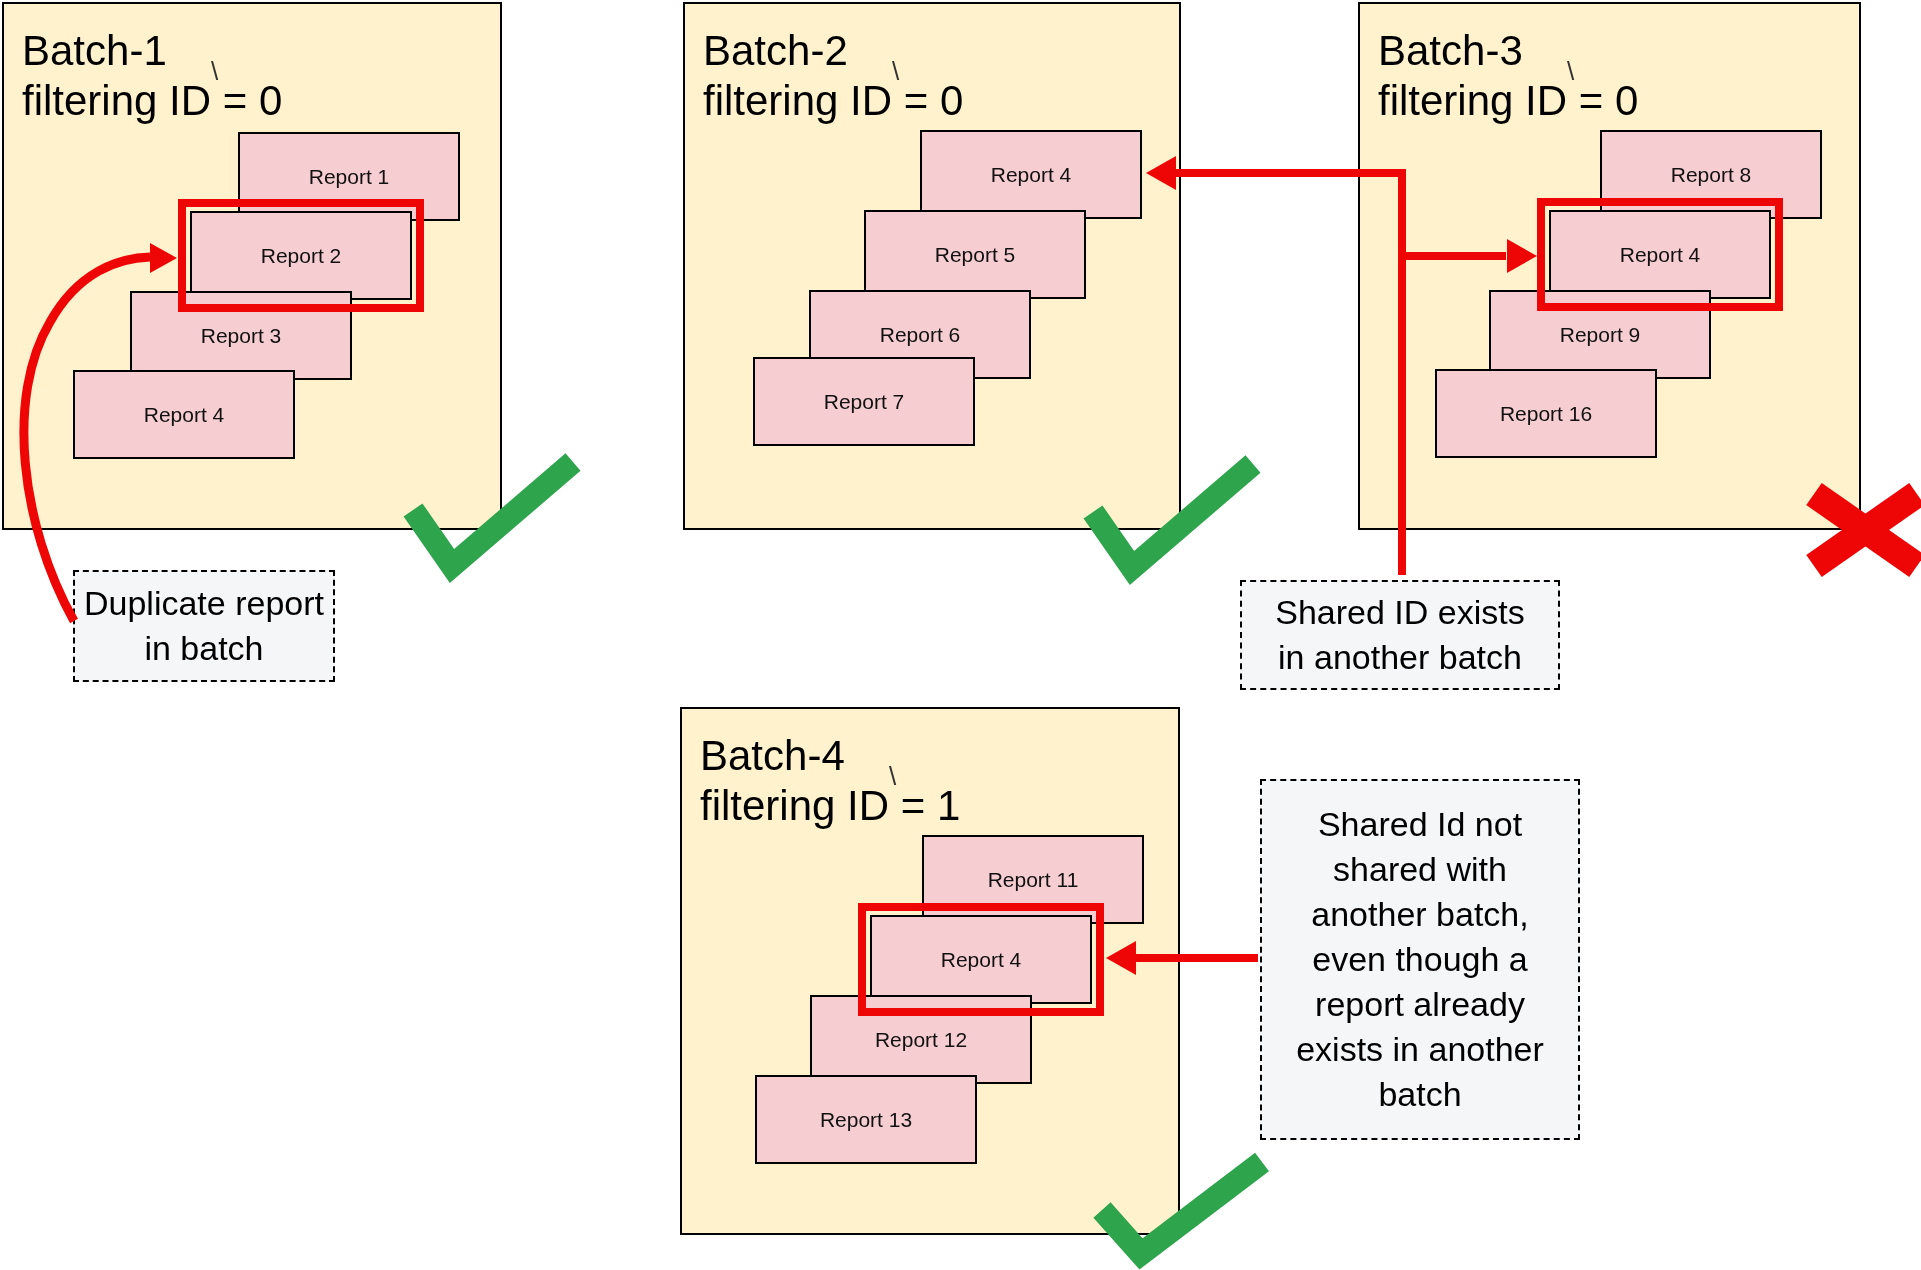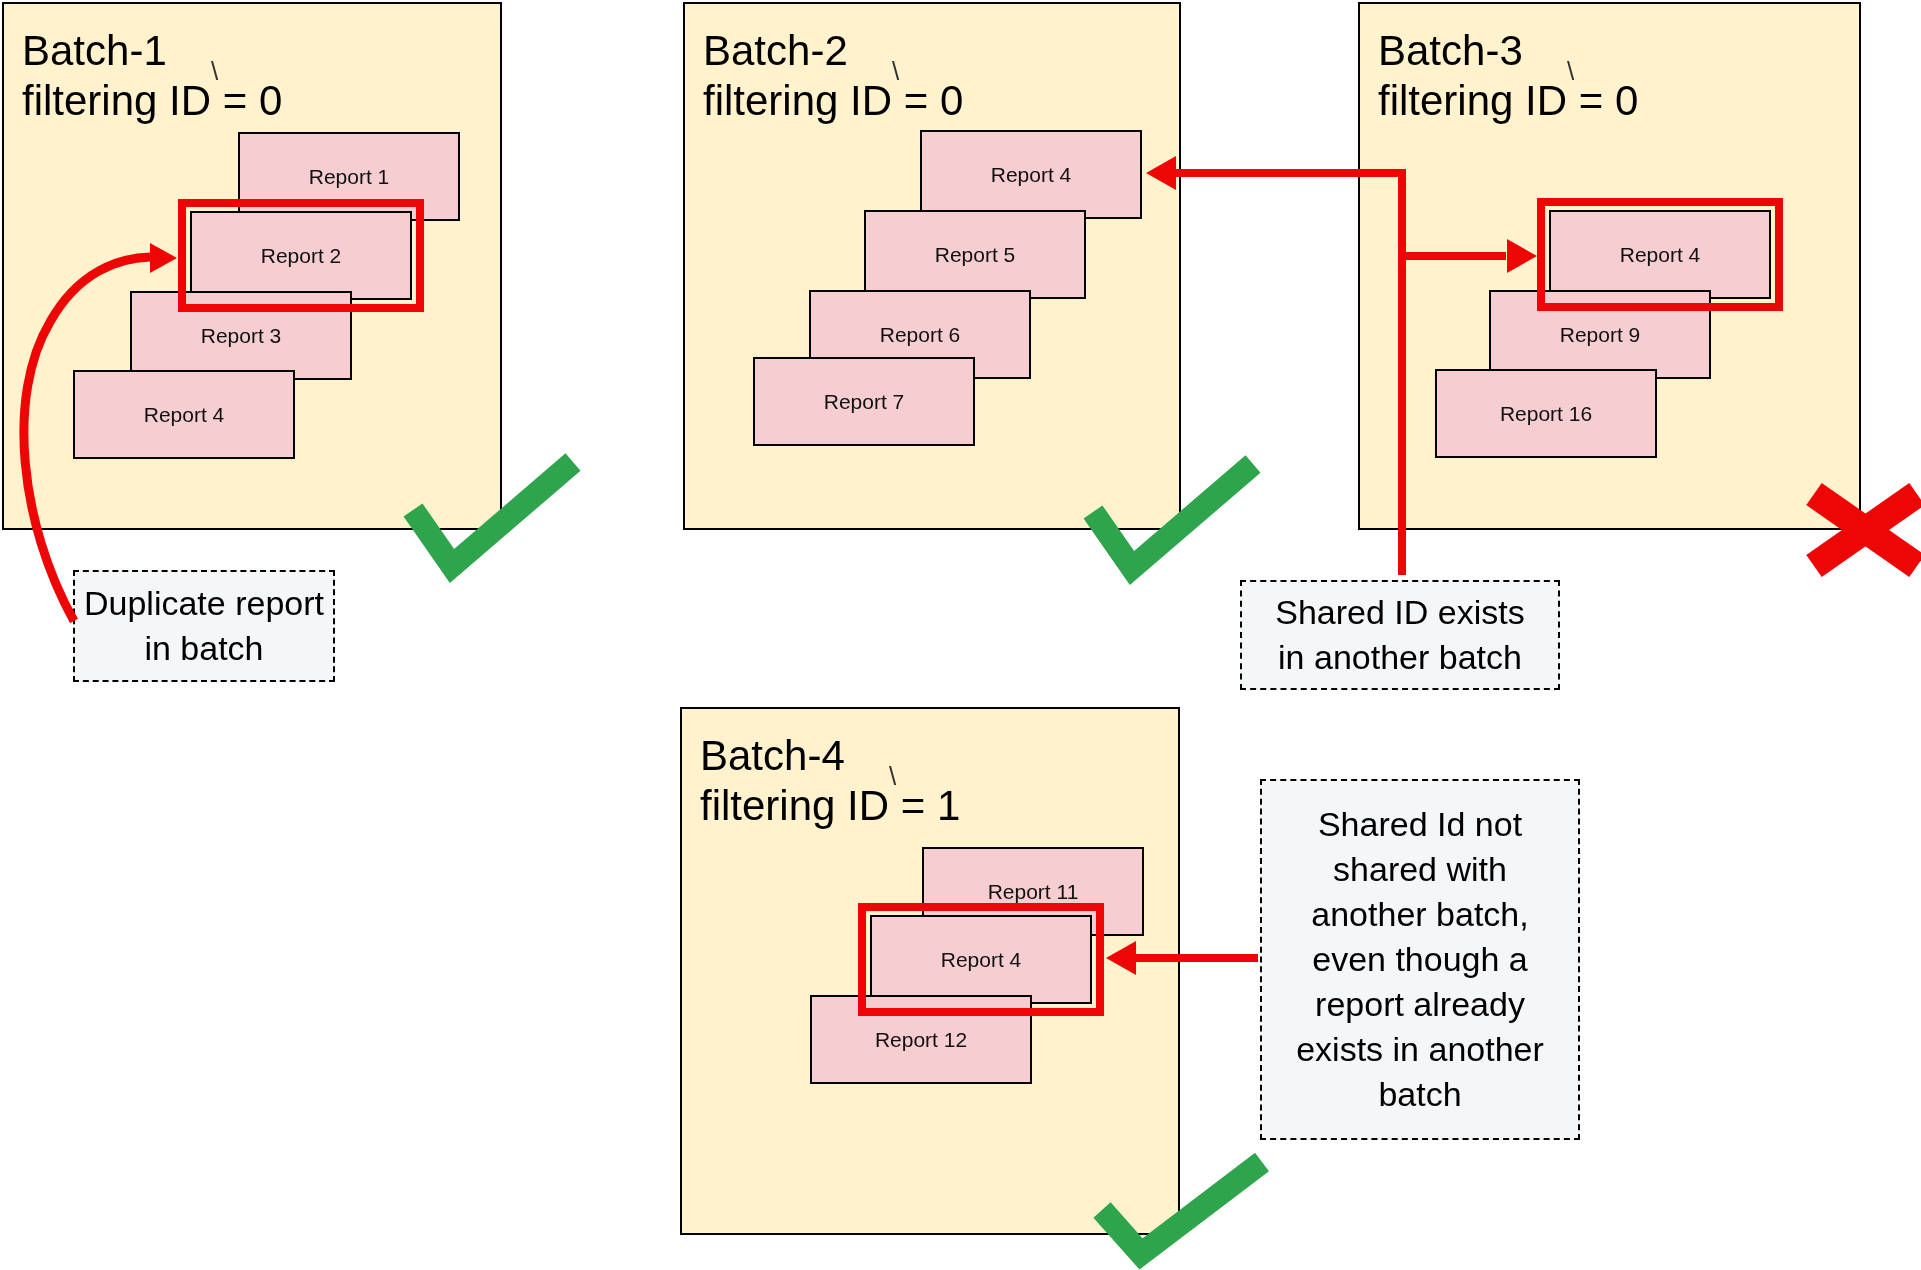--- a/index.html
+++ b/index.html
@@ -59,43 +59,49 @@
         <span>Report 6</span>
       </div>
     <div class="report" style="left:68px;top:353px;">
         <span>Report 7</span>
       </div>
   </section>
 
   <section class="batch" style="left:1358px;top:2px;width:503px;height:528px;">
     <div class="batch-title"><span>Batch-3</span><br><span>filtering ID = 0</span></div>
     <span class="tick">\</span>
+    <div class="report" style="left:240px;top:126px;">
+        <span>Report 8</span>
+      </div>
     <div class="report" style="left:189px;top:206px;">
         <span>Report 4</span>
       </div>
     <div class="report" style="left:129px;top:286px;">
         <span>Report 9</span>
       </div>
     <div class="report" style="left:75px;top:365px;">
         <span>Report 16</span>
       </div>
     <div class="hl-frame" style="left:177px;top:194px;"></div>
   </section>
 
   <section class="batch" style="left:680px;top:707px;width:500px;height:528px;">
     <div class="batch-title"><span>Batch-4</span><br><span>filtering ID = 1</span></div>
     <span class="tick">\</span>
-    <div class="report" style="left:240px;top:126px;margin-top:12px;">
+    <div class="report" style="left:240px;top:126px;">
         <span>Report 11</span>
       </div>
     <div class="report" style="left:188px;top:206px;">
         <span>Report 4</span>
       </div>
     <div class="report" style="left:128px;top:286px;">
         <span>Report 12</span>
+      </div>
+    <div class="report" style="left:73px;top:366px;">
+        <span>Report 13</span>
       </div>
     <div class="hl-frame" style="left:176px;top:194px;"></div>
   </section>
 
   <div class="note" style="left:1240px;top:580px;width:320px;height:110px;">Shared ID exists<br>in another batch</div>
   <div class="note" style="left:73px;top:570px;width:262px;height:112px;">Duplicate report<br>in batch</div>
   <div class="note" style="left:1260px;top:779px;width:320px;height:361px;">Shared Id not<br>shared with<br>another batch,<br>even though a<br>report already<br>exists in another<br>batch</div>
 
   <svg class="overlay" width="1921" height="1270" viewBox="0 0 1921 1270">
 

